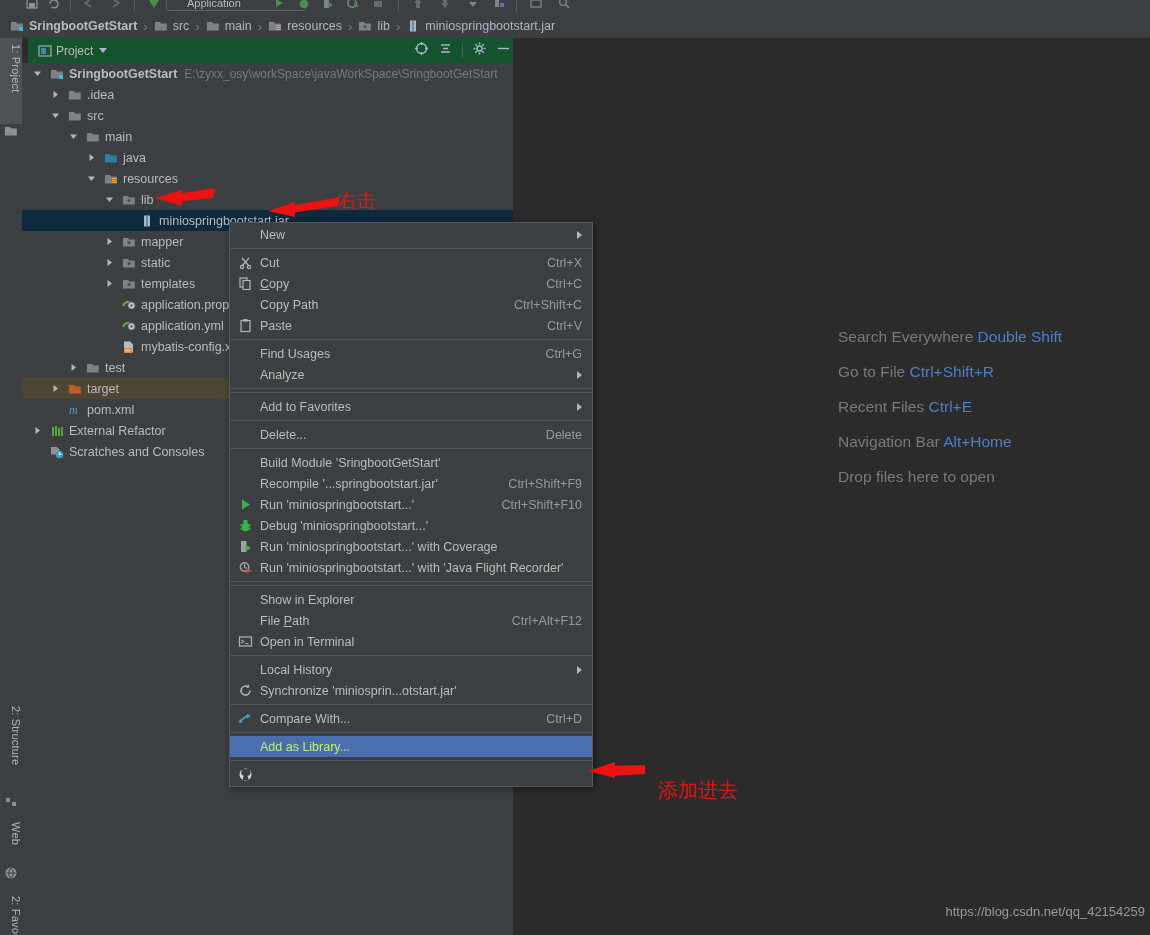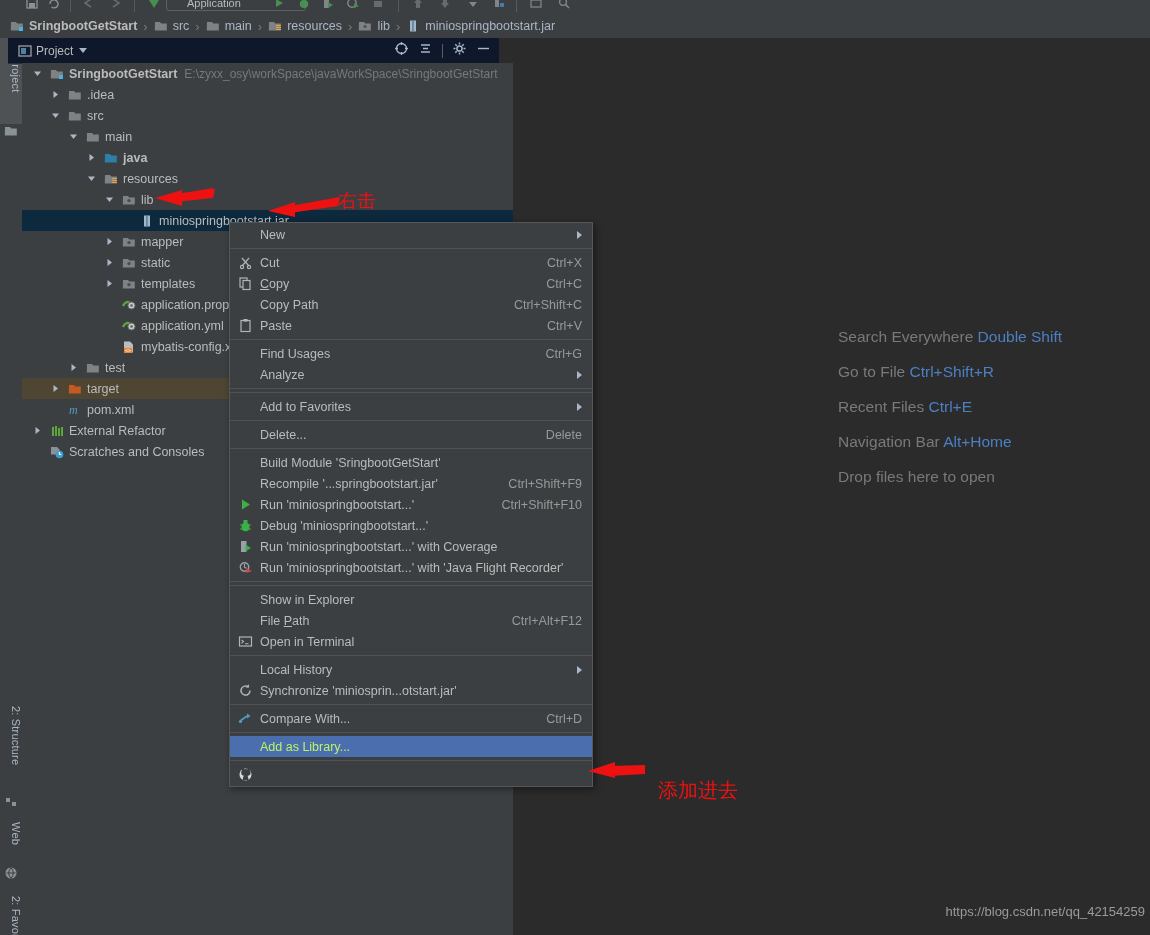--- a/index.html
+++ b/index.html
@@ -80,23 +80,23 @@
     white-space: nowrap;
     letter-spacing: .2px;
   }
   .vtab.sel { background: #4e5254; }
   .vtab-ico {
     position: absolute; left: 4px; width: 14px; height: 14px;
   }
 
   
   .proj-header {
-    position: absolute; left: 8px; top: 38px;
+    position: absolute; left: 28px; top: 38px;
     width: 491px; height: 25px;
-    background: #0f172a;
+    background: #14532d;
     border-bottom: 1px solid #2e3133;
     display: flex; align-items: center;
   }
   .proj-title {
     color: #bbbbbb; font-size: 12px; margin-left: 28px;
   }
   .proj-caret {
     margin-left: 6px; width: 0; height: 0;
     border-left: 4px solid transparent;
     border-right: 4px solid transparent;
@@ -469,21 +469,21 @@
     <div class="trow" style="padding-left:46px;">
       <span class="tw" style="left:46px;"><svg width="11" height="11">
             <path d="M2 3.5 L9 3.5 L5.5 8 Z" fill="#a9b7c6"></path>
           </svg></span>
       <span style="margin-left:18px;" class="tico"><svg width="14" height="14">
             <path d="M1 3 h5 l1.2 1.6 h5.6 v7 h-12 z" fill="#7f8183"></path>
           </svg></span>
       <span class="tlabel">main</span>
     </div>
 
-    <div class="trow" style="padding-left:64px;font-weight:bold;">
+    <div class="trow" style="padding-left:64px;">
       <span class="tw" style="left:64px;"><svg width="11" height="11">
             <path d="M3.5 2 L8 5.5 L3.5 9 Z" fill="#a9b7c6"></path>
           </svg></span>
       <span style="margin-left:18px;" class="tico"><svg width="14" height="14">
             <path d="M1 3 h5 l1.2 1.6 h5.6 v7 h-12 z" fill="#2d7ea8"></path>
           </svg></span>
       <span class="tlabel">java</span>
     </div>
 
     <div class="trow" style="padding-left:64px;">

